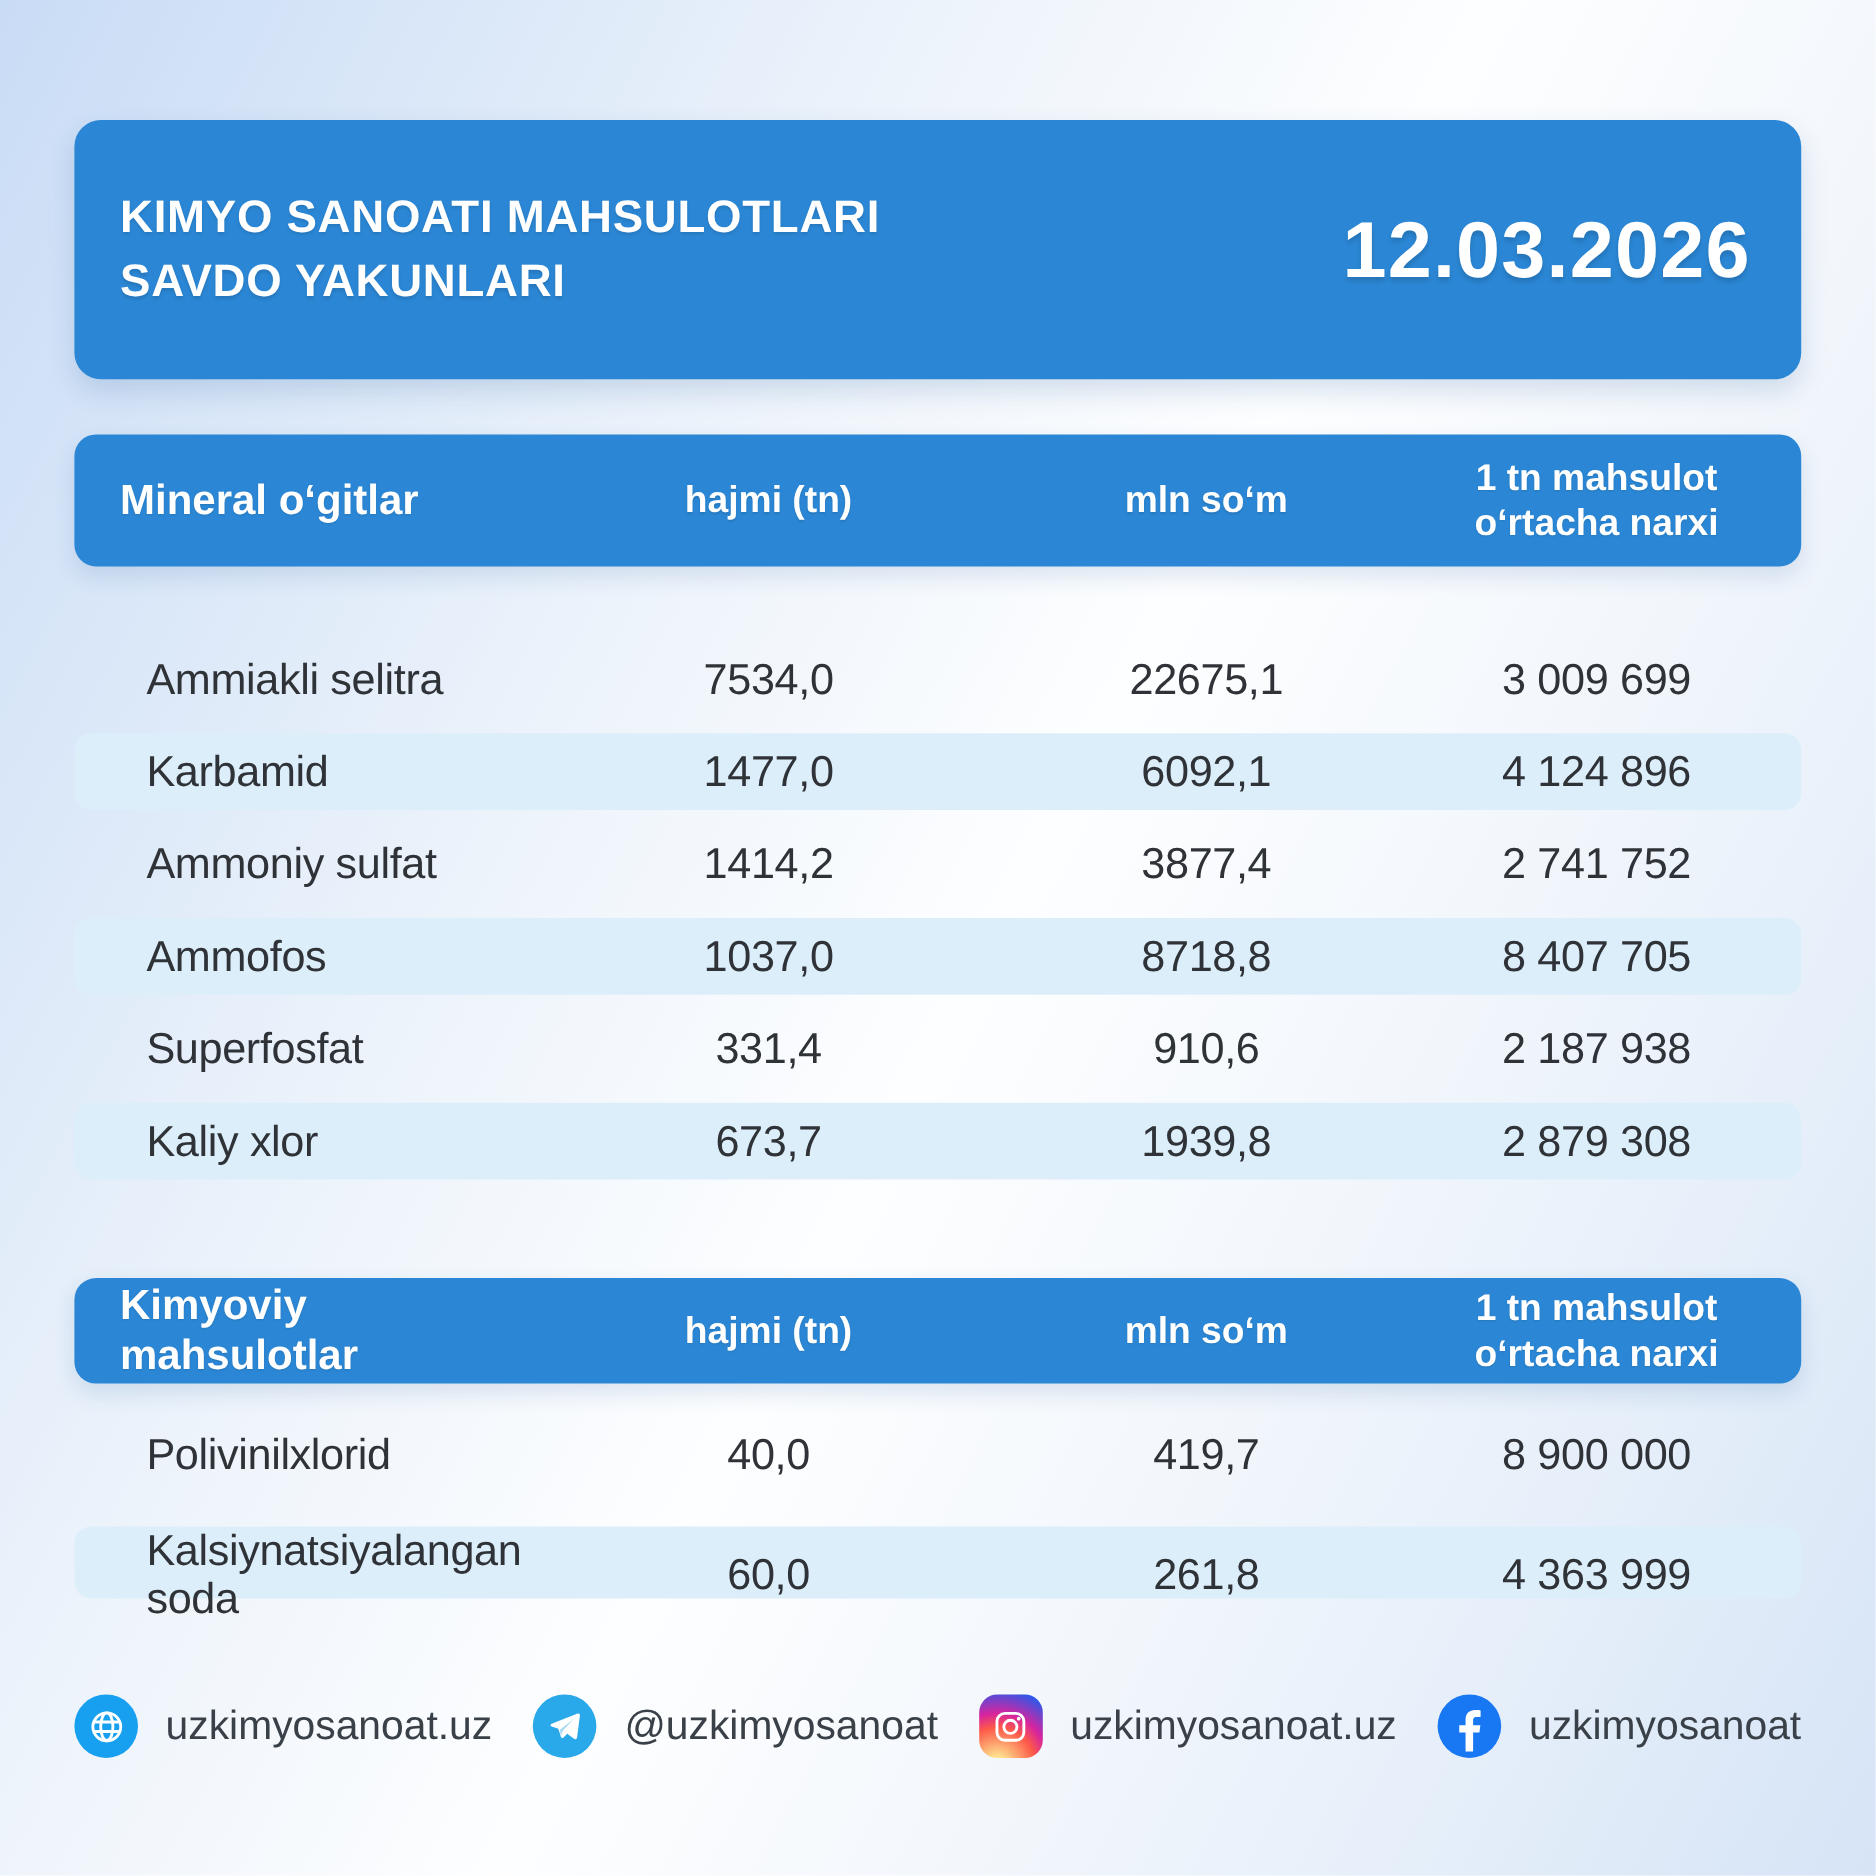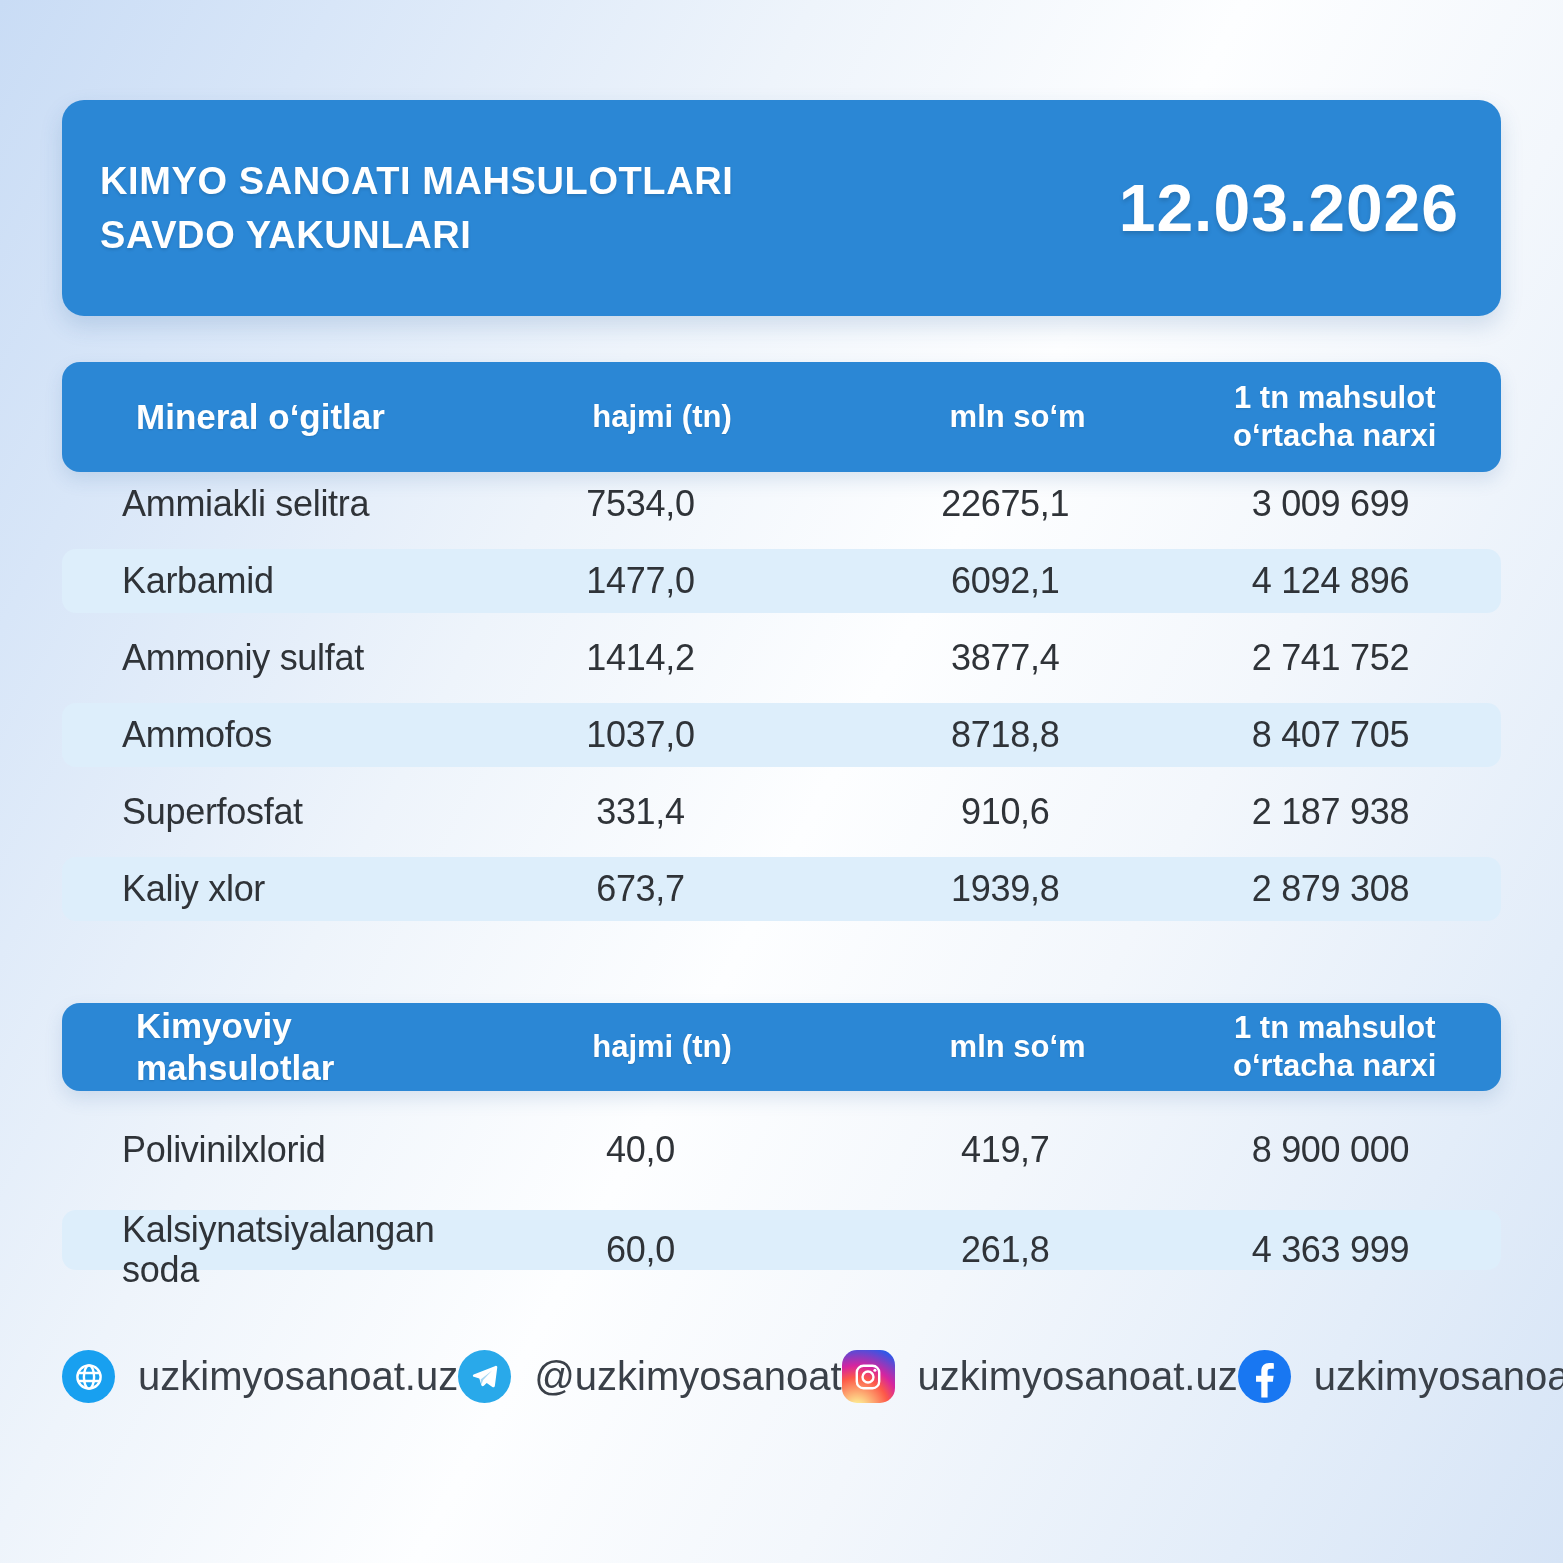--- a/index.html
+++ b/index.html
@@ -29,28 +29,27 @@
   .thead{
     margin:46px 62px 0;
     height:110px;
     background:#2b87d5;
     border-radius:18px;
     display:grid;
     grid-template-columns:25.6% 29.2% 21.5% 23.7%;
     align-items:center;
     color:#fff;
     box-shadow:0 8px 18px rgba(46,102,158,.15);
-    padding-left:36px;
   }
   .thead .c1{ padding-left:38px; font-weight:700; font-size:35px; line-height:42px;
               text-shadow:0 1px 2px rgba(0,0,0,.12);}
   .thead .c{ text-align:center; font-weight:700; font-size:31px; line-height:38px;
              text-shadow:0 1px 2px rgba(0,0,0,.12);}
   .tbody{ margin:0 62px; }
-  .t1 .tbody{ }
+  .t1 .tbody{ padding-top:62px; }
   .t2 .thead{ margin-top:82px; height:88px; }
   .t2 .tbody{ padding-top:27px; }
   .row{
     display:grid;
     grid-template-columns:25.6% 29.2% 21.5% 23.7%;
     align-items:center;
     height:64px;
     margin-bottom:13px;
     font-size:36px;
     letter-spacing:-.3px;
@@ -60,21 +59,21 @@
   .row .c{ text-align:center; }
   .row.hl{ background:#ddeefb; border-radius:14px; }
   .t2 .row.r1{ margin-bottom:28px; }
   .t2 .row.r2{ height:60px; }
   footer{
     margin:80px 62px 0;
     display:flex;
     justify-content:space-between;
     align-items:center;
   }
-  .social{ display:flex; align-items:center; gap:23px; font-size:40px; color:#3a4048; }
+  .social{ display:flex; align-items:center; gap:23px; font-size:34px; color:#3a4048; }
   .badge{ width:53px; height:53px; border-radius:50%; display:flex; align-items:center; justify-content:center; flex:0 0 auto;}
   .badge svg{ display:block; }
   .globe{ background:#18a0f0; }
   .tg{ background:#29a9ea; }
   .ig{ border-radius:15px;
        background:radial-gradient(circle at 28% 112%, #fdf497 0%, #fdf497 6%, #fd5949 45%, #d6249f 62%, #285AEB 92%); }
   .fb{ background:#1877f2; }
 </style>
 </head>
 <body>

